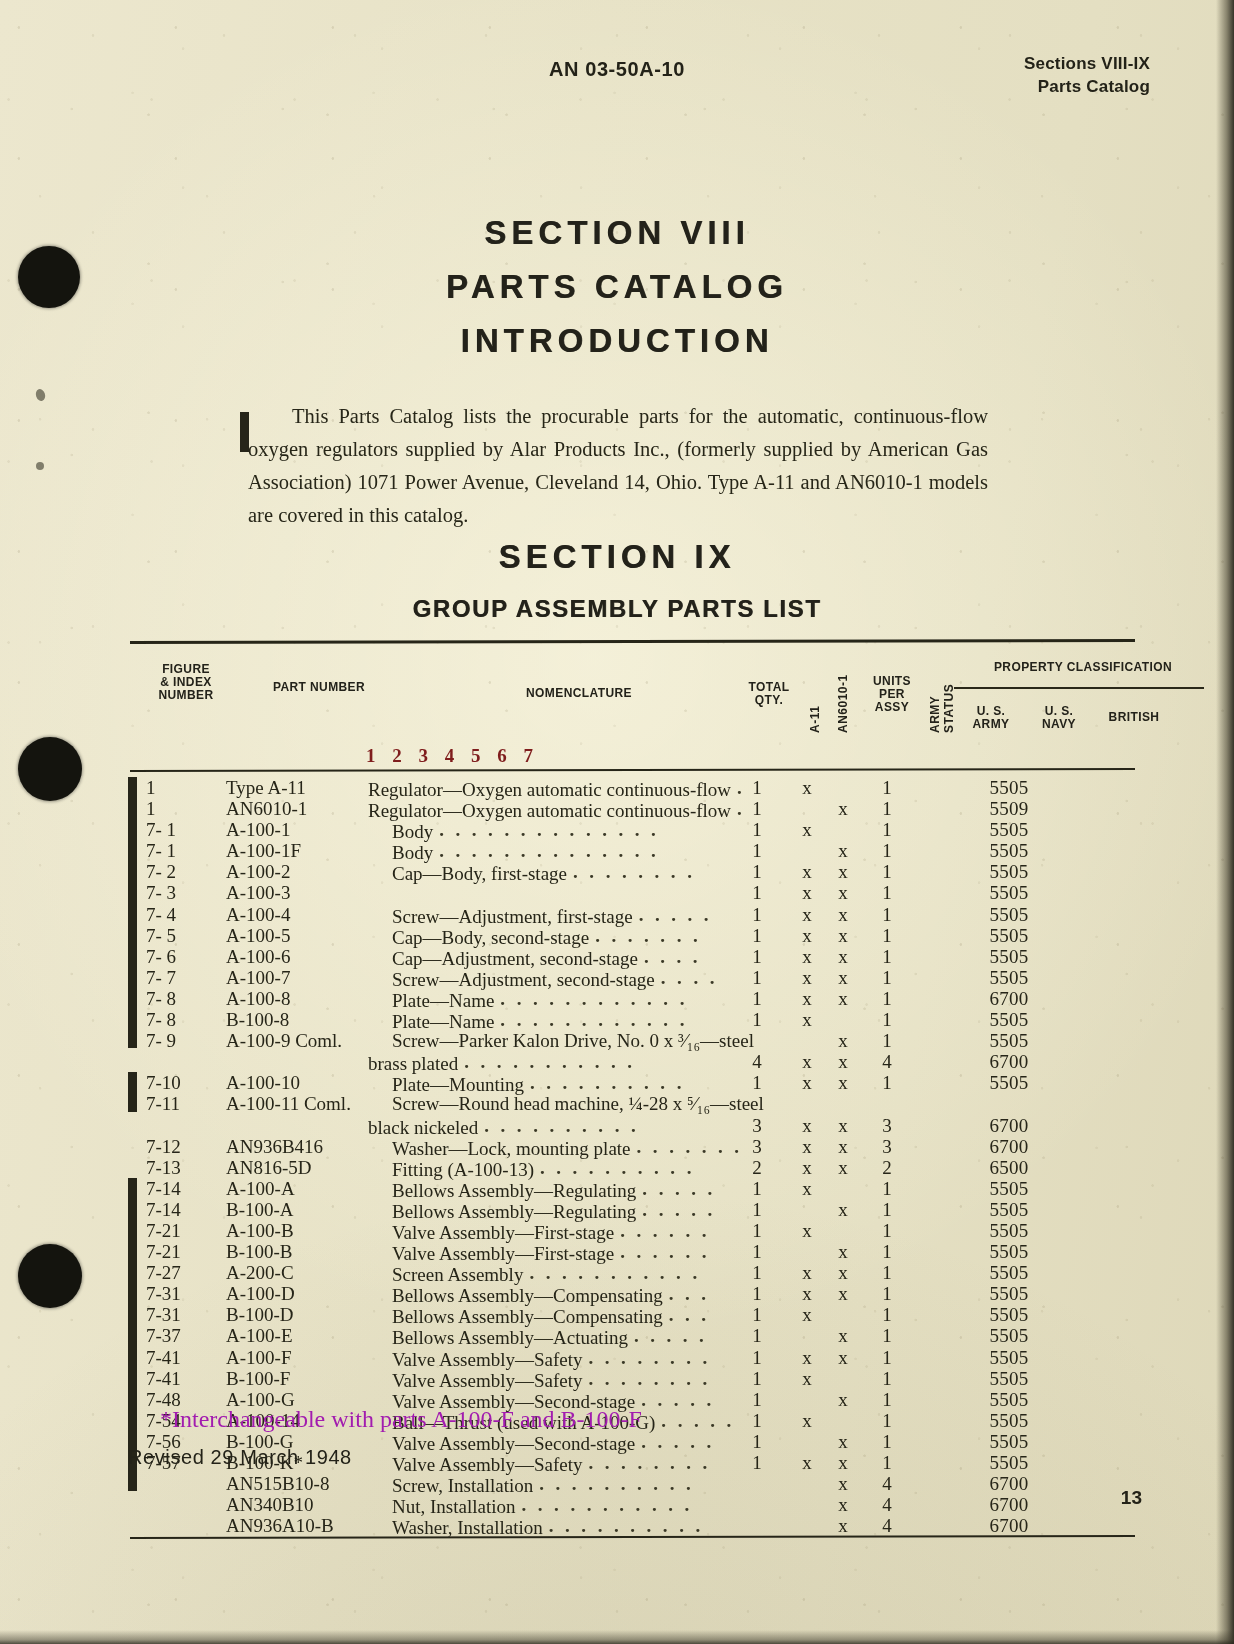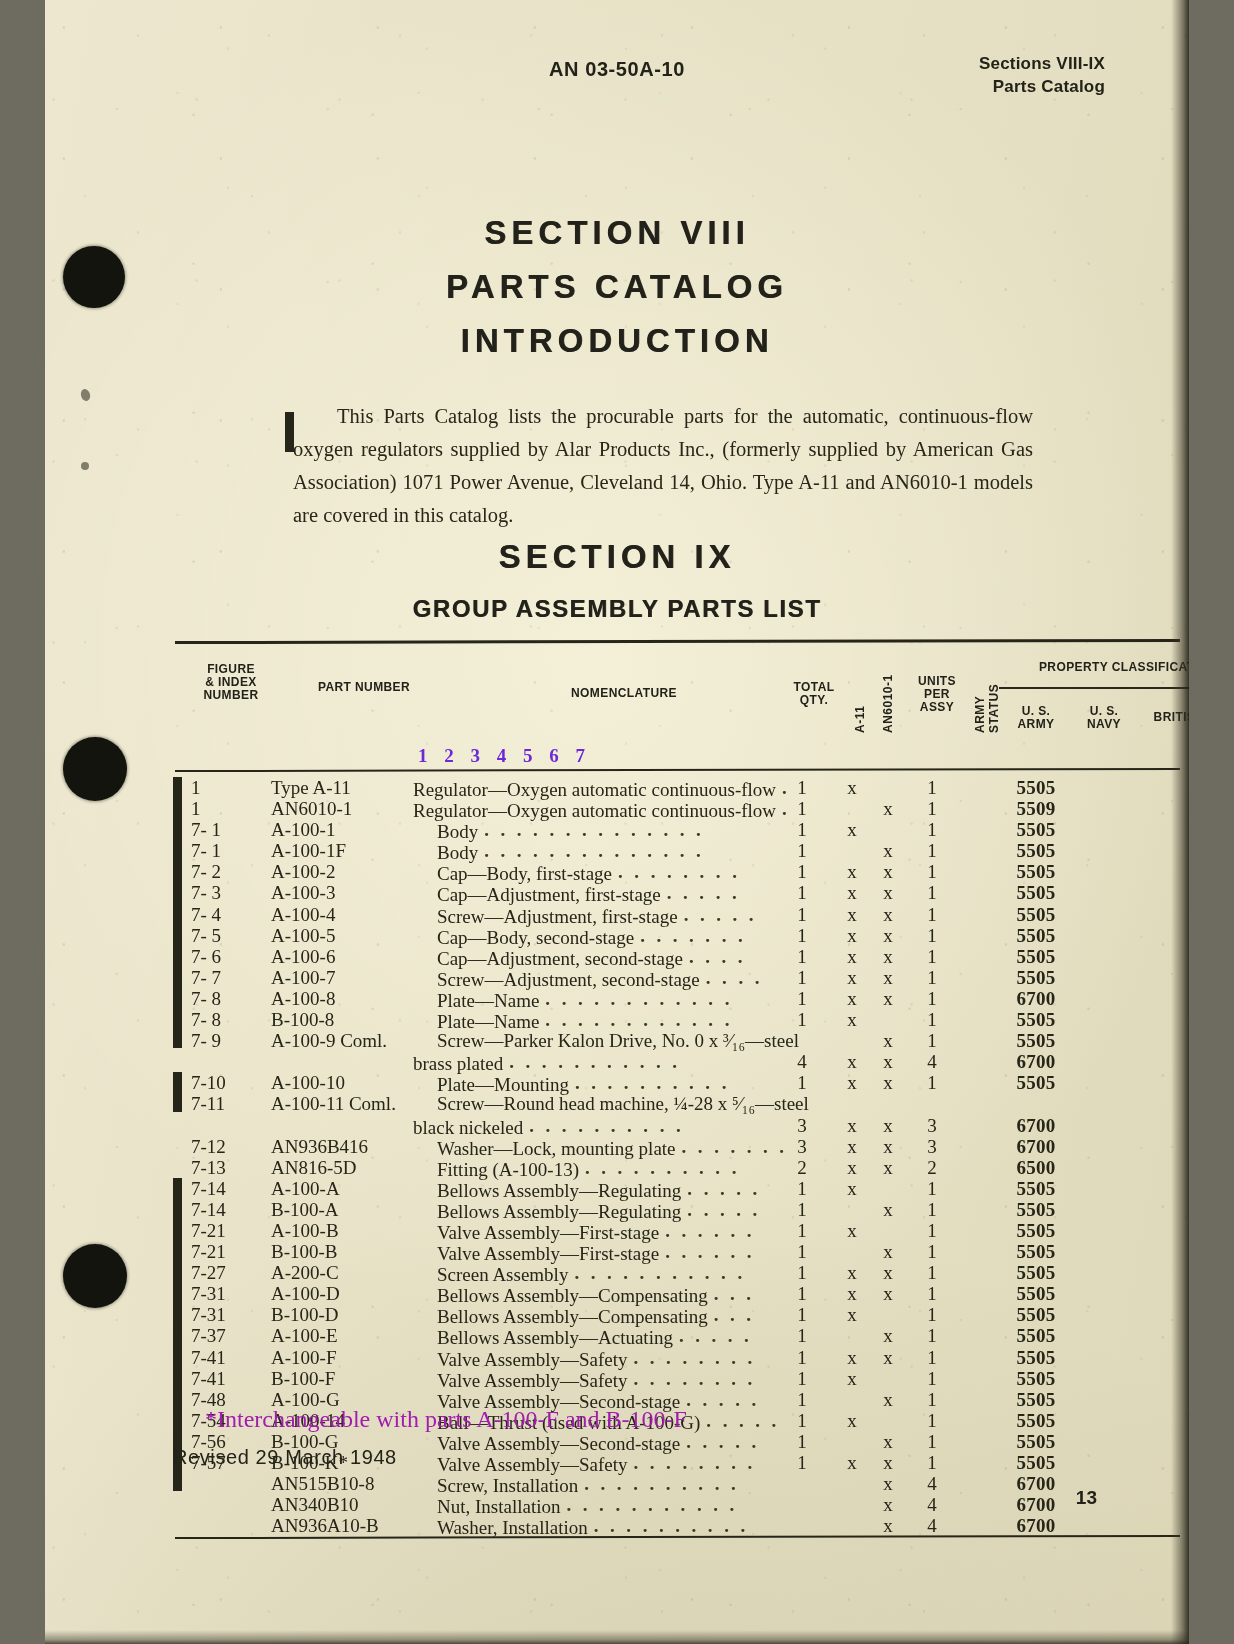--- a/index.html
+++ b/index.html
@@ -2,21 +2,21 @@
 <html><head>
 <meta charset="utf-8">
 <style>
   html, body {
     margin: 0;
     padding: 0;
     background: #6e6c60;
   }
   .page {
     position: relative;
-    width: 1144px;
+    width: 1234px;
     height: 1644px;
     margin: 0 auto;
     background: #e9e4cb;
     overflow: hidden;
     font-family: "Liberation Serif", serif;
     color: #2b2a20;
   }
   
   .paper-tint {
     position: absolute; inset: 0;
@@ -173,24 +173,24 @@
     left: 824px; top: 44px; width: 250px;
     border-top: 2px solid #2a2819;
   }
 
   
   .colnums {
     position: relative;
     height: 26px;
   }
   .colnums span {
-    position: absolute; left: 243px; top: 2px;
+    position: absolute; left: 236px; top: 2px;
     font-family: "Liberation Serif", serif;
     font-weight: 700; font-size: 19px; letter-spacing: 6px;
-    color: #6d28d9;
+    color: #7f1d1d;
   }
 
   .tbody {
     position: relative;
     padding-top: 6px;
   }
   .row {
     position: relative;
     height: 21.1px;
     font-size: 19px;
@@ -202,21 +202,21 @@
 
   .c-fig   { position: absolute; left: 10px;  width: 84px; text-align: left; padding-left: 6px; }
   .c-part  { position: absolute; left: 96px;  width: 184px; }
   .c-nom   { position: absolute; left: 238px; width: 380px; overflow: hidden; }
   .c-nom.ind { left: 262px; }
   .c-qty   { position: absolute; left: 612px; width: 30px; text-align: center; }
   .c-a11   { position: absolute; left: 664px; width: 26px; text-align: center; }
   .c-an    { position: absolute; left: 700px; width: 26px; text-align: center; }
   .c-upa   { position: absolute; left: 742px; width: 30px; text-align: center; }
   .c-stat  { position: absolute; left: 792px; width: 30px; text-align: center; }
-  .c-army  { position: absolute; left: 830px; width: 62px; text-align: center; font-weight: 700; letter-spacing: .3px; }
+  .c-army  { position: absolute; left: 848px; width: 62px; text-align: center; font-weight: 400; letter-spacing: .3px; }
   .c-navy  { position: absolute; left: 898px; width: 62px; text-align: center; font-weight: 700; }
   .c-brit  { position: absolute; left: 966px; width: 70px; text-align: center; font-weight: 700; }
 
   .leaders {
     display: inline-block;
     letter-spacing: 3.4px;
     color: #3a3826;
     font-weight: 700;
     vertical-align: 2px;
     margin-left: 6px;
@@ -386,21 +386,20 @@
           <div class="c-an">x</div>
           <div class="c-upa">1</div>
           <div class="c-stat"></div>
           <div class="c-army">5505</div>
           <div class="c-navy"></div>
           <div class="c-brit"></div>
         </div>
         <div class="row">
           <div class="c-fig">7- 3</div>
           <div class="c-part">A-100-3</div>
-          <div class="c-nom ind"><span>Cap—Adjustment, first-stage</span><span class="leaders">. . . . .</span></div>
           <div class="c-qty">1</div>
           <div class="c-a11">x</div>
           <div class="c-an">x</div>
           <div class="c-upa">1</div>
           <div class="c-stat"></div>
           <div class="c-army">5505</div>
           <div class="c-navy"></div>
           <div class="c-brit"></div>
         </div>
         <div class="row">

